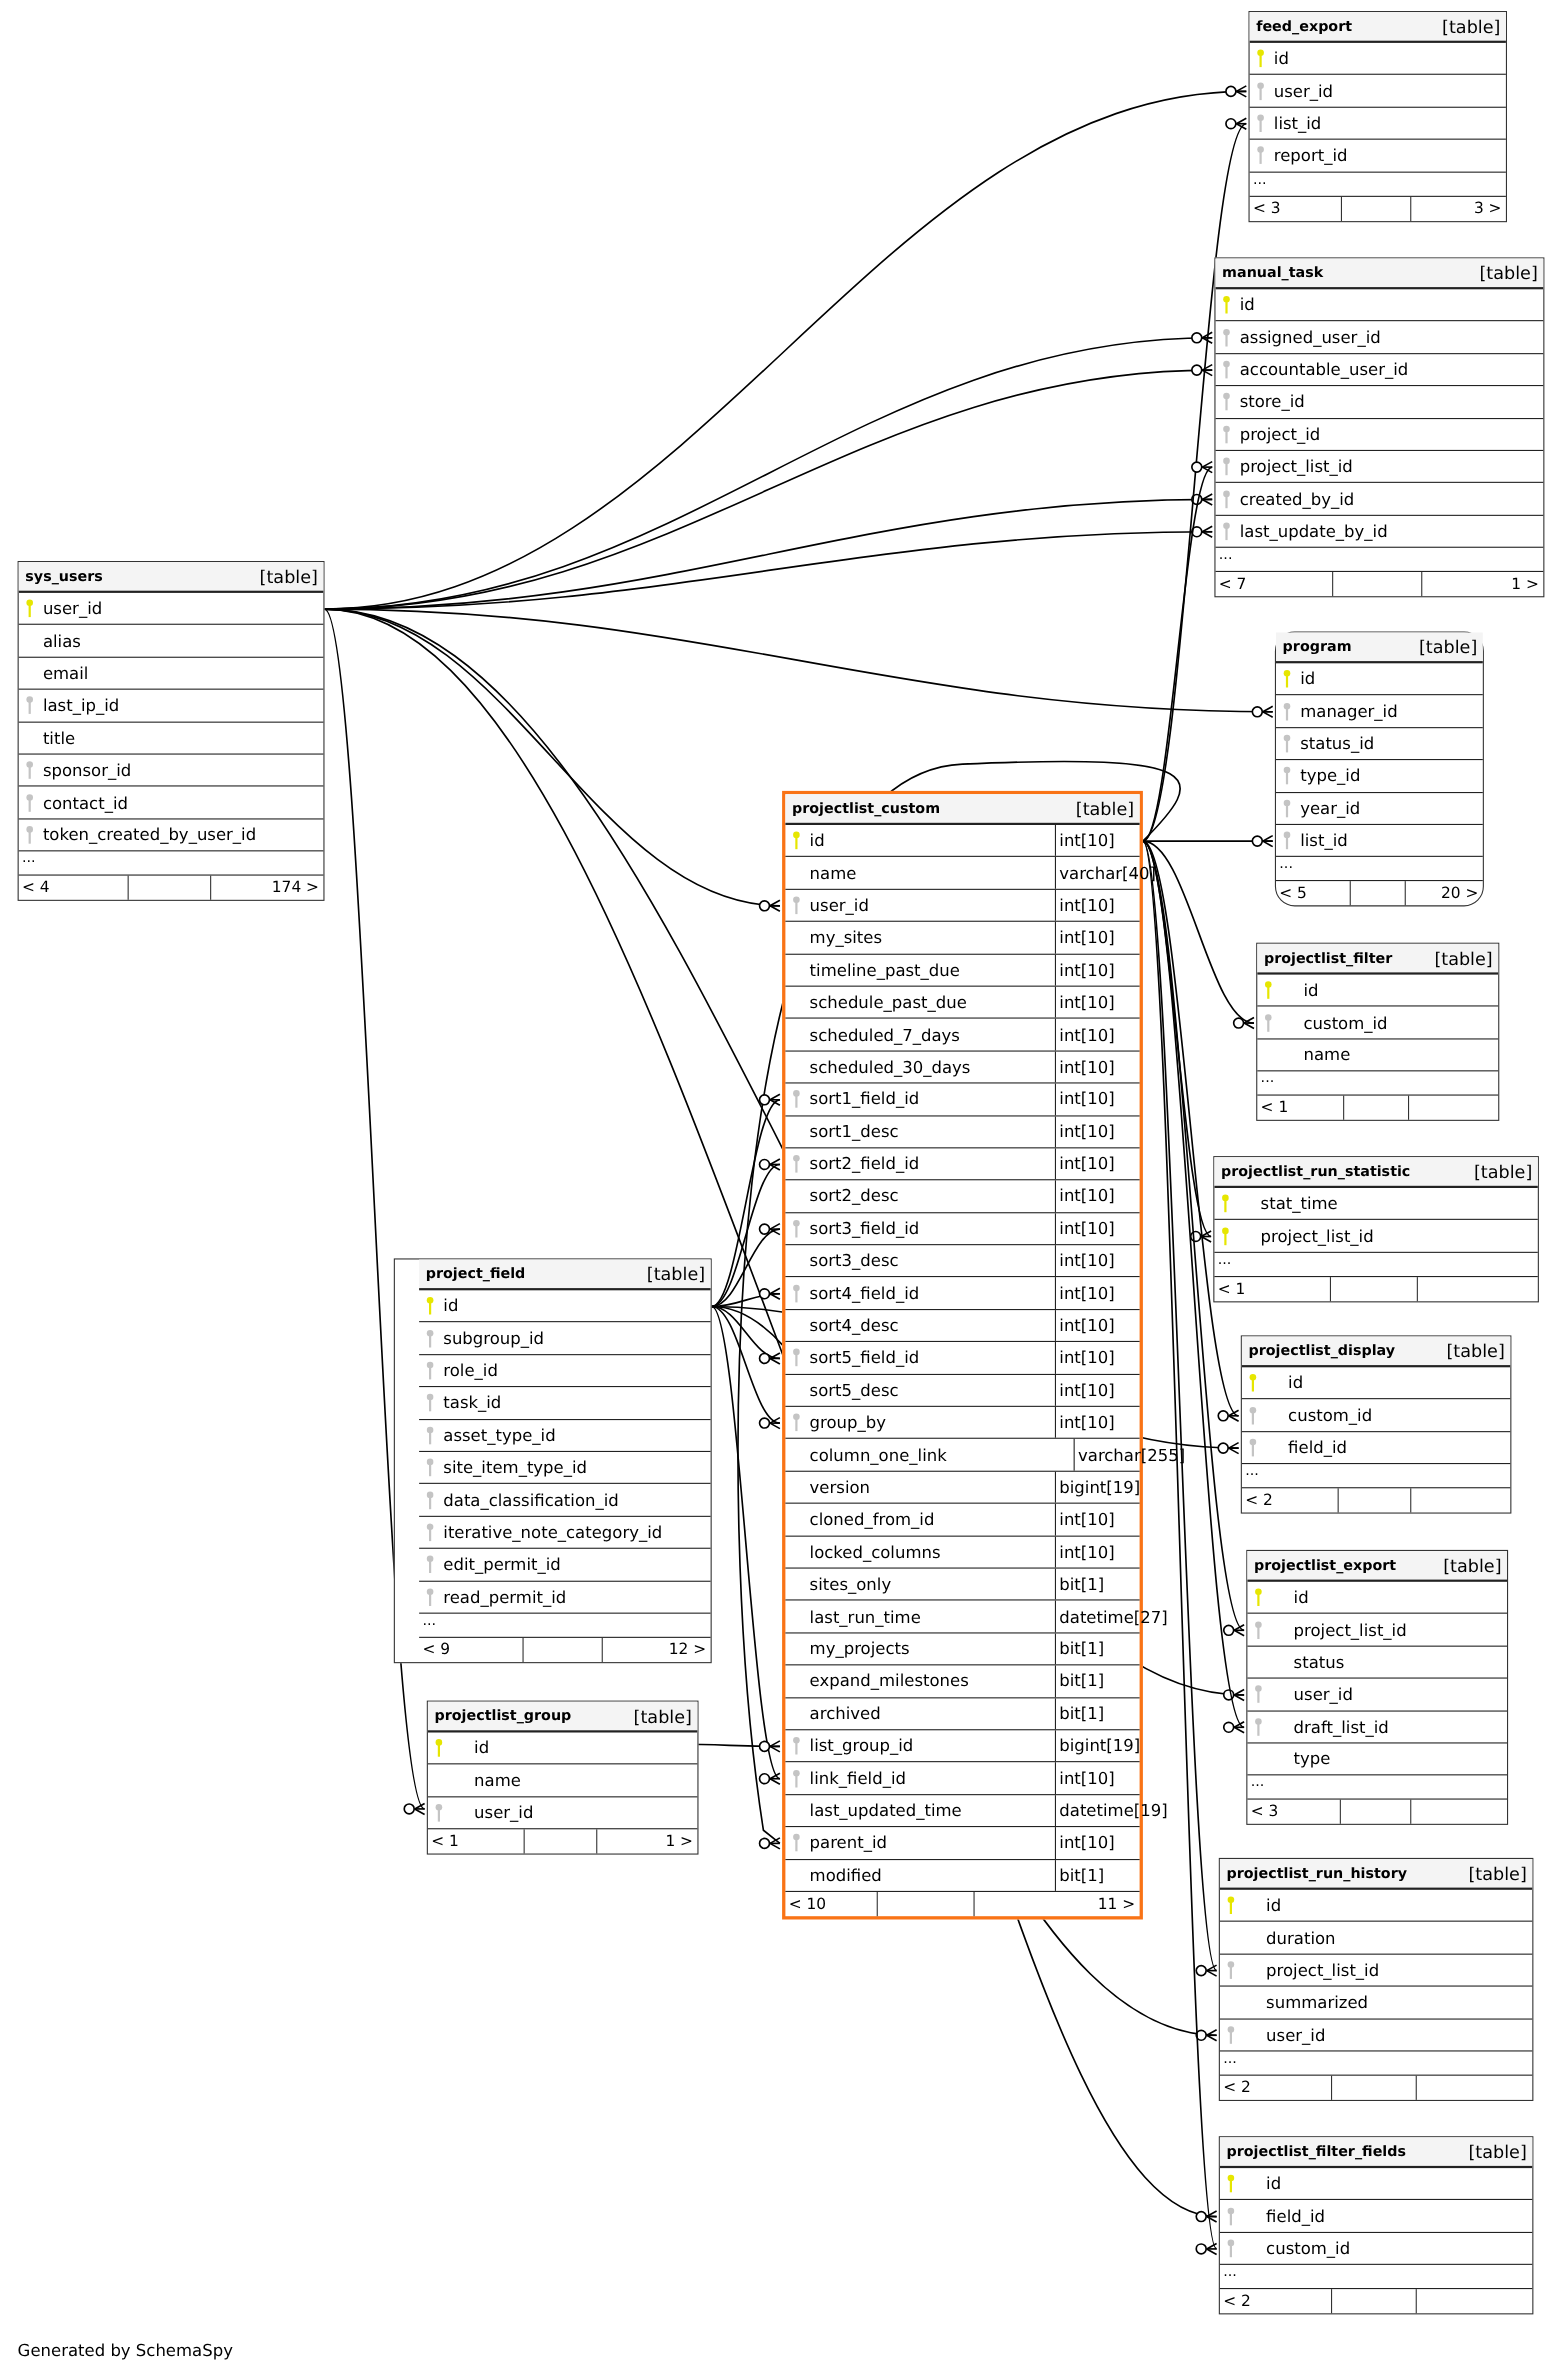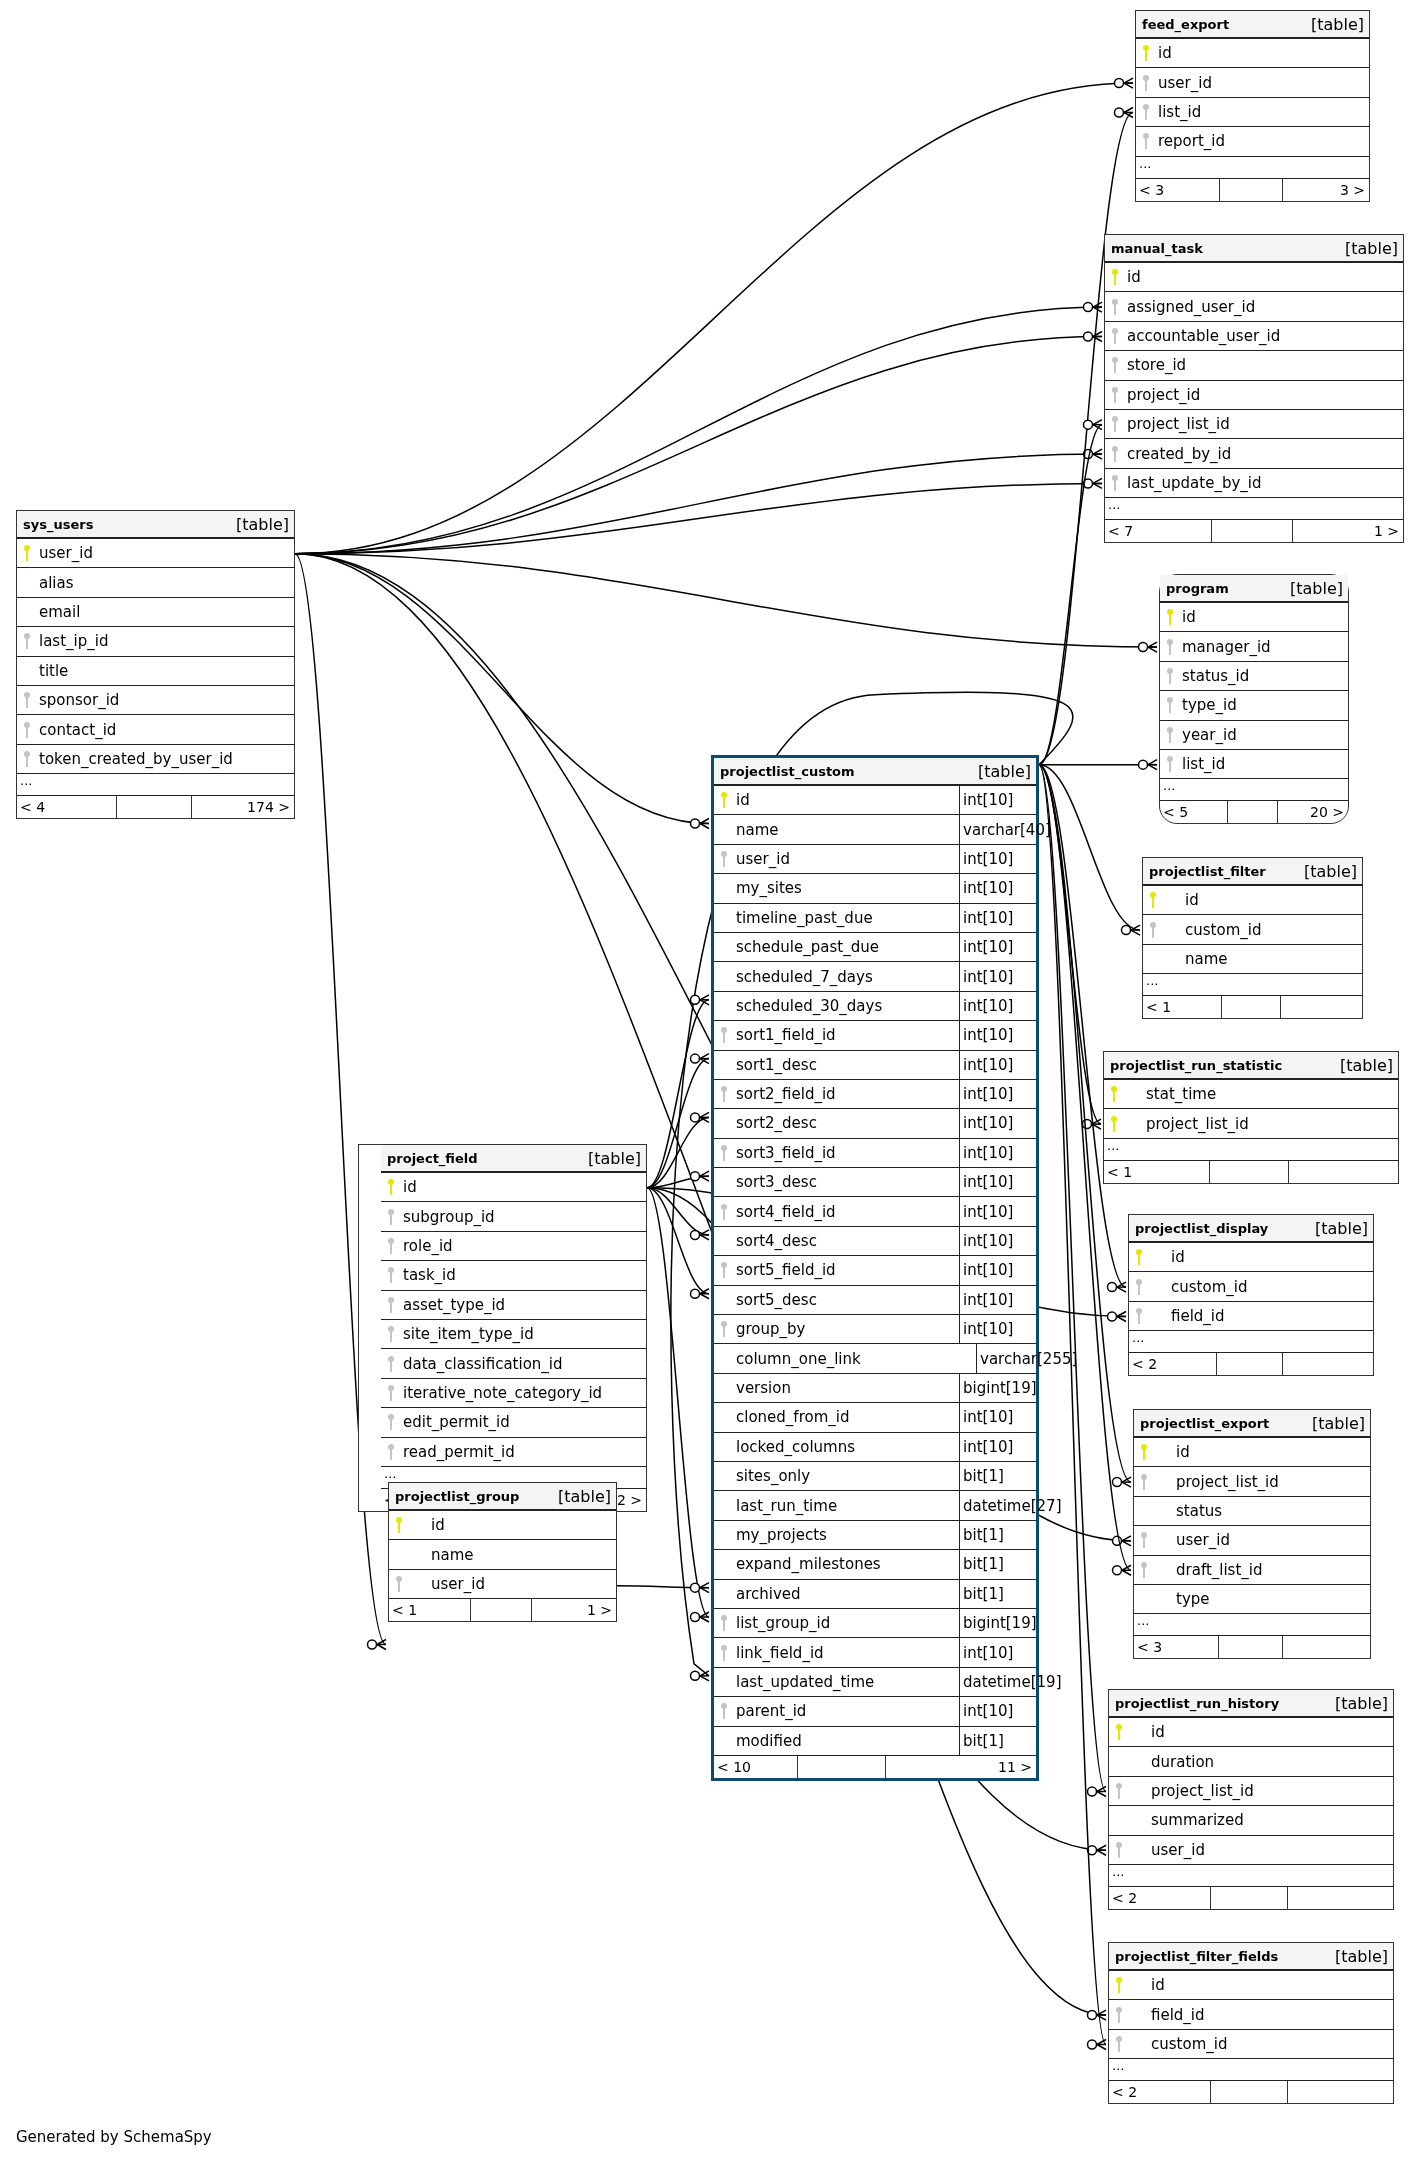--- a/index.html
+++ b/index.html
@@ -1,20 +1,20 @@
 <!DOCTYPE html>
 <html><head>
 <meta charset="utf-8">
 <style>
   html, body { margin:0; padding:0; background:#ffffff; }
   body { width:1413px; height:2159px; position:relative; overflow:hidden;
          font-family:"DejaVu Sans", sans-serif; color:#000; }
   #edges { position:absolute; left:0; top:0; width:1413px; height:2159px; pointer-events:none; }
   .tbl { position:absolute; border:1.5px solid #333; background:#fff; box-sizing:border-box; font-size:15px; }
-  .tbl.focus { border:3px solid #0c4a6e;margin-top:36px; }
+  .tbl.focus { border:3px solid #f97316; }
   .tbl .hdr { display:flex; justify-content:space-between; align-items:center;
               background:#f4f4f4; border-bottom:2px solid #222; height:28px; padding:0 5px 0 6px; box-sizing:border-box; }
   .tbl .hdr .name { font-weight:bold; font-size:13px; }
   .tbl .hdr .kind { font-size:16px; }
   .row { display:flex; align-items:center; border-bottom:1.5px solid #222; height:29.4px; box-sizing:border-box; }
   .row .key { width:20px; display:flex; justify-content:center; flex:0 0 auto; }
   .row .cname { flex:1 1 auto; white-space:nowrap; padding-left:2px; }
   .row .ctype { flex:0 0 auto; border-left:1.5px solid #222; height:100%; display:flex; align-items:center; padding-left:3px; box-sizing:border-box; white-space:nowrap; }
   .tbl.wide-indent .row .cname { padding-left:22px; }
   .more { height:22px; border-bottom:1.5px solid #222; font-size:13px; padding-left:3px; line-height:14px; box-sizing:border-box; }
@@ -840,21 +840,21 @@
       </span>
       <span class="cname">read_permit_id</span>
     </div>
     <div class="more">...</div>
     <div class="foot">
       <div class="l" style="width: 36%;">&lt; 9</div>
       <div class="m" style="width: 27%;"></div>
       <div class="r" style="flex: 1 1 0%;">12 &gt;</div>
     </div>
   </div>
-<div class="tbl wide-indent" id="t-projectlist_group" style="left:388px; top:1482px; width:229px;">
+<div class="tbl wide-indent" id="t-projectlist_group" style="left:388px; top:1546px; width:247px;">
     <div class="hdr">
       <span class="name">projectlist_group</span>
       <span class="kind">[table]</span>
     </div>
     <div class="row">
       <span class="key">
         <span class="keyicon pk"></span>
       </span>
       <span class="cname">id</span>
     </div>

